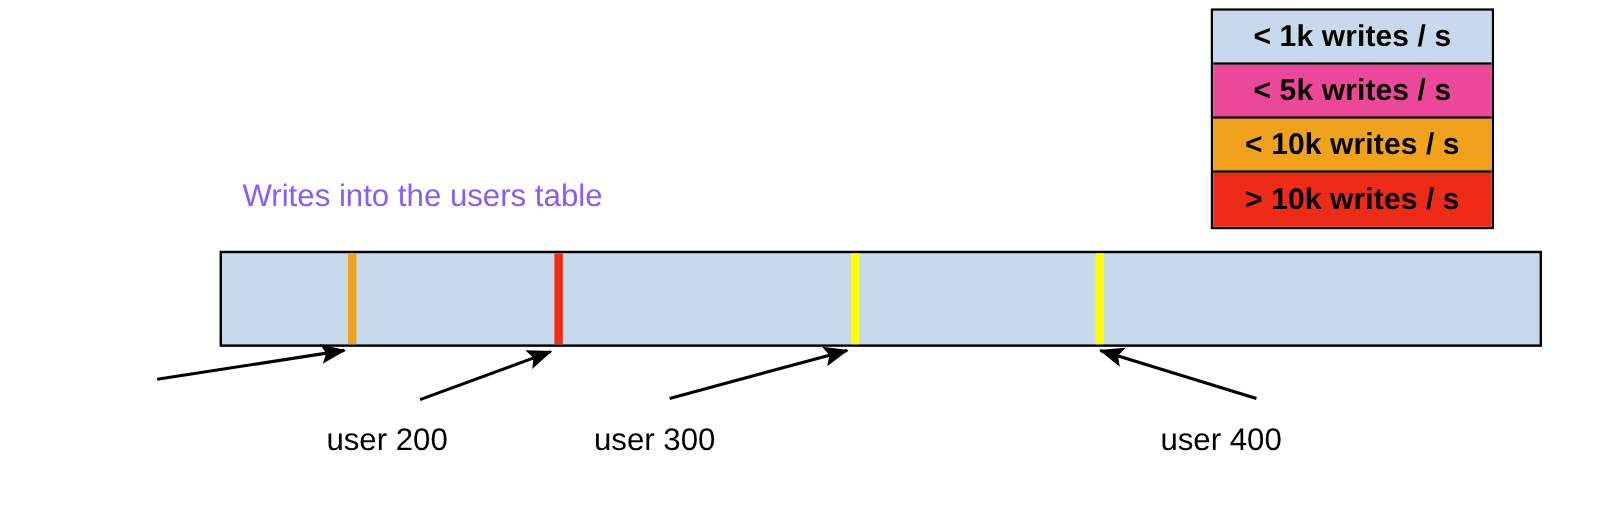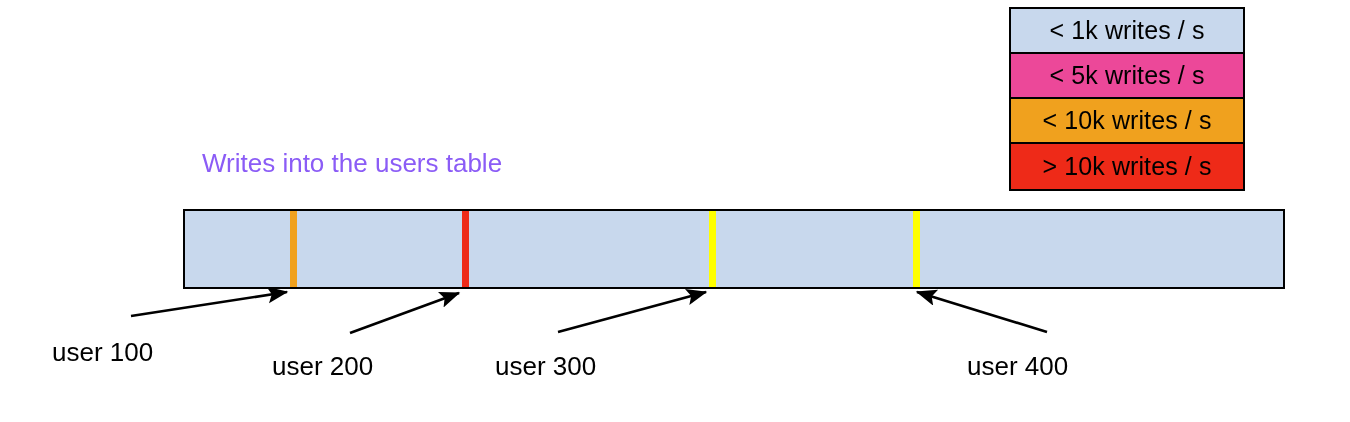--- a/index.html
+++ b/index.html
@@ -17,20 +17,21 @@
   }
 
   
   .legend {
     position: absolute;
     left: 1009px;
     top: 7px;
     width: 236px;
     border: 2px solid #000000;
     box-sizing: border-box;
+    font-weight: bold;
   }
   .legend-row {
     height: 45px;
     border-bottom: 2px solid #000000;
     display: flex;
     align-items: center;
     justify-content: center;
     box-sizing: border-box;
   }
   .legend-row:last-child {
@@ -126,18 +127,17 @@
       <marker id="ahead" markerWidth="9" markerHeight="9" refX="7.5" refY="3.2" orient="auto" markerUnits="strokeWidth">
         <path d="M0,0 L8,3.2 L0,6.4 L1.6,3.2 z" fill="#000000"></path>
       </marker>
     </defs>
     <line x1="131" y1="316" x2="287" y2="292" stroke="#000000" stroke-width="2.6" marker-end="url(#ahead)"></line>
     <line x1="350" y1="333" x2="459" y2="293" stroke="#000000" stroke-width="2.6" marker-end="url(#ahead)"></line>
     <line x1="558" y1="332" x2="706" y2="292" stroke="#000000" stroke-width="2.6" marker-end="url(#ahead)"></line>
     <line x1="1047" y1="332" x2="917" y2="292" stroke="#000000" stroke-width="2.6" marker-end="url(#ahead)"></line>
   </svg>
 
-  <div class="user-label" style="left:52px; top:339px;">user 100</div>
   <div class="user-label" style="left:272px; top:353px;">user 200</div>
   <div class="user-label" style="left:495px; top:353px;">user 300</div>
   <div class="user-label" style="left:967px; top:353px;">user 400</div>
 
 </div>
 
 </body></html>

